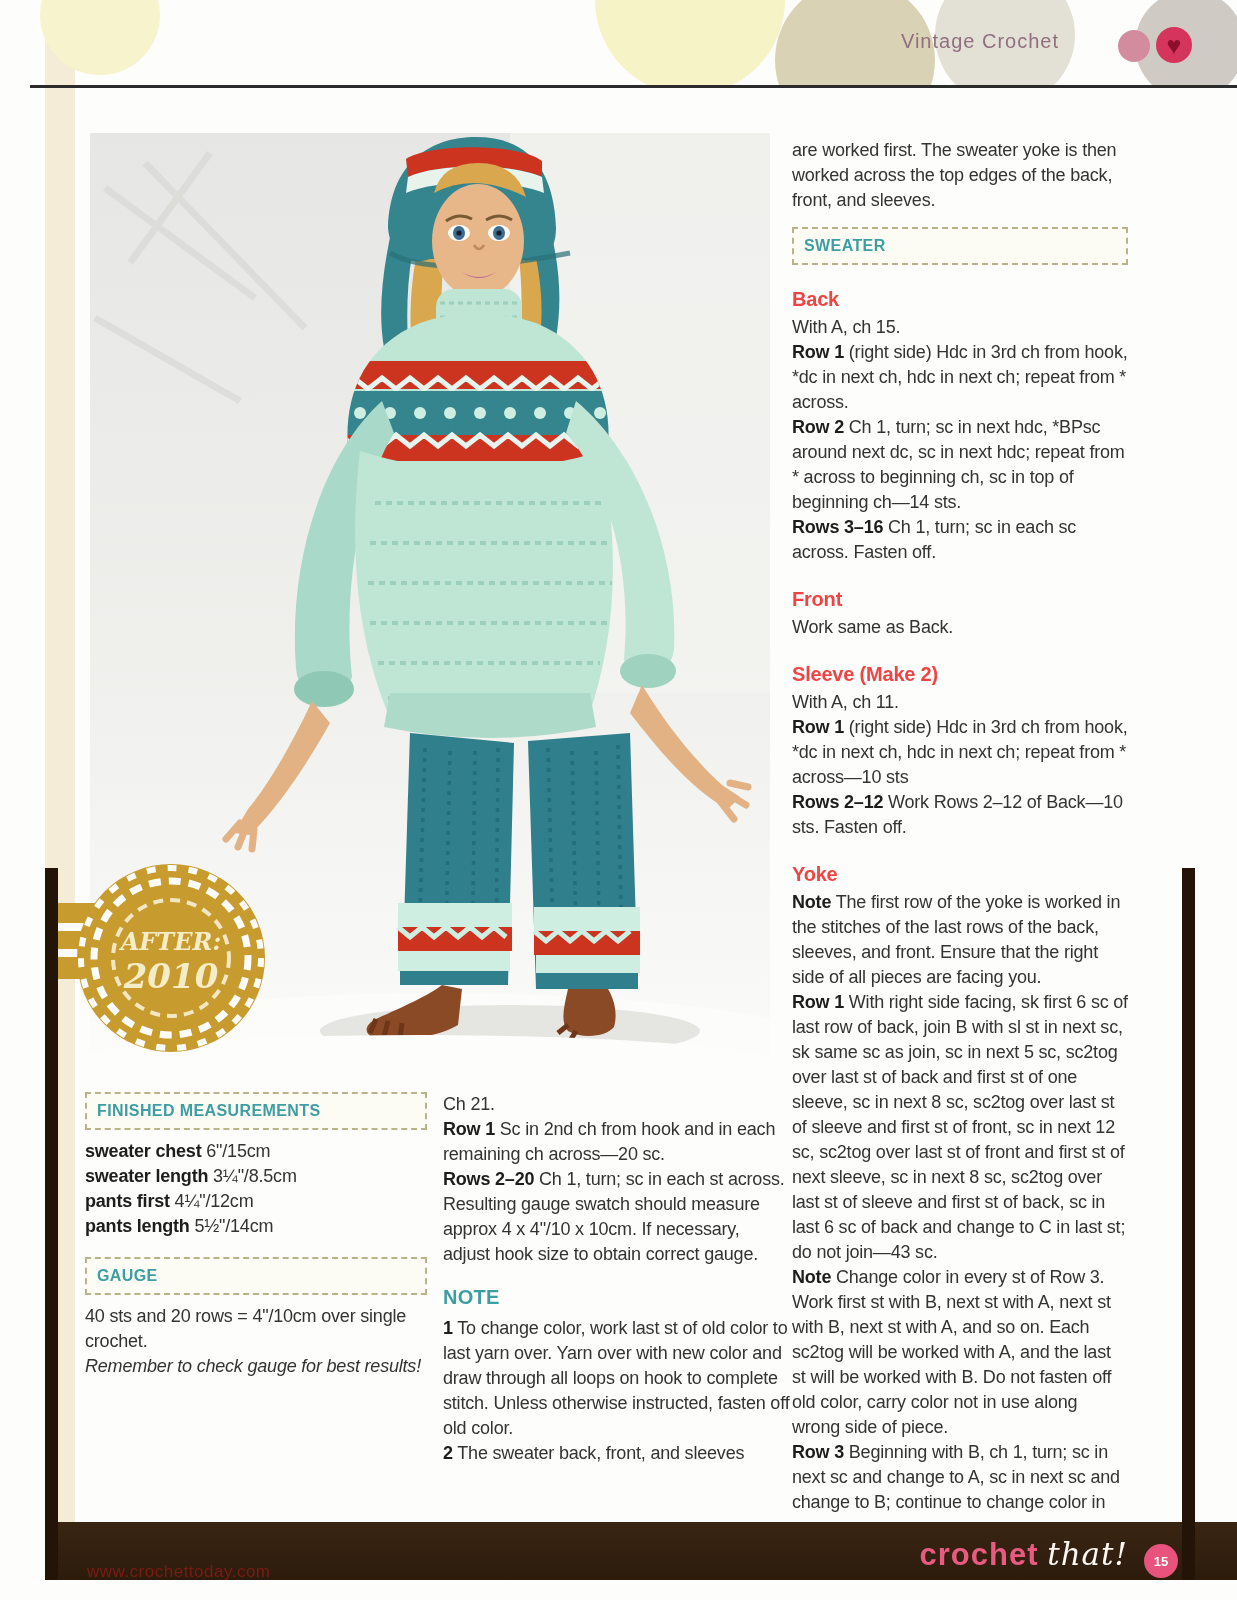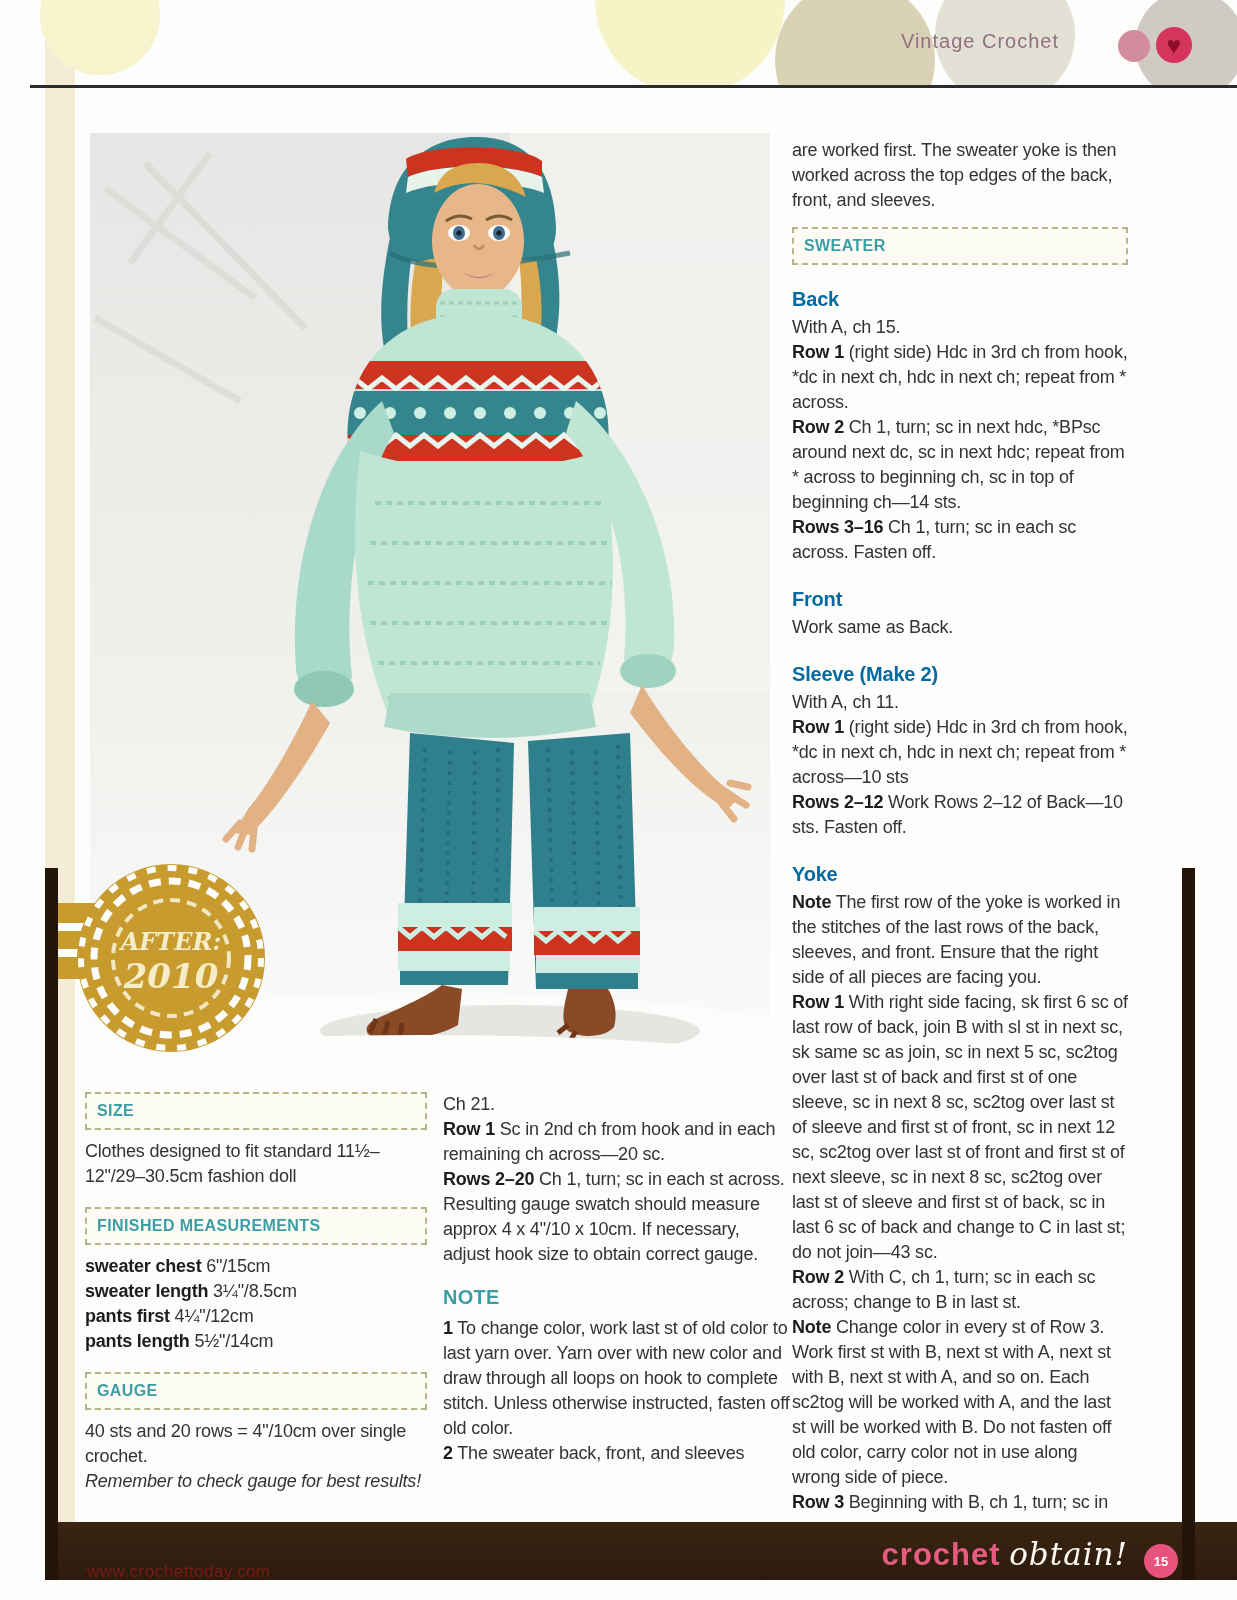--- a/index.html
+++ b/index.html
@@ -41,21 +41,21 @@
   .col.mid{left:443px;top:1092px;width:347px;}
   .col.right{left:792px;top:138px;width:336px;height:1380px;overflow:hidden;}
   .secbox{
     border:2px dashed #b9b38a;background:rgba(252,252,240,.65);
     padding:4px 10px 5px 10px;margin:0 0 9px 0;
   }
   .secbox span{color:#3d9da4;font-weight:bold;font-size:16px;letter-spacing:.4px;}
   .plainhead{color:#3d9da4;font-weight:bold;font-size:20px;margin:4px 0 6px 0;letter-spacing:.3px;}
   .subsec{margin-top:22px;}
   .subsec:first-of-type{margin-top:2px;}
-  .subsec h4{color:#0369a1;font-weight:bold;font-size:20px;margin:0 0 3px 0;}
+  .subsec h4{color:#ef4444;font-weight:bold;font-size:20px;margin:0 0 3px 0;}
   .para{margin:0;}
   .para b{color:#1d1d1d;}
   .para.italic{font-style:italic;}
   .content-block{margin-bottom:18px;}
   .col.right .content-block{margin-bottom:14px;}
 
   
   .footer{position:absolute;left:54px;top:1522px;width:1184px;height:58px;z-index:5;
     background:linear-gradient(#3a2513,#2c1b0c);}
   .footer-url{position:absolute;left:33px;top:40px;font-size:17px;color:#7b1b15;letter-spacing:.5px;}
@@ -218,24 +218,20 @@
     <circle cx="96" cy="96" r="77" fill="none" stroke="#fdfdfb" stroke-width="7" stroke-dasharray="12 8"></circle>
     <circle cx="96" cy="96" r="66" fill="#c79b2d"></circle>
     <circle cx="96" cy="96" r="58" fill="none" stroke="#f1e7c2" stroke-width="4" stroke-dasharray="10 7"></circle>
     <text x="96" y="88" text-anchor="middle" font-family="DejaVu Serif, serif" font-style="italic" font-weight="bold" font-size="24" fill="#f5ecc8">AFTER:</text>
     <text x="96" y="126" text-anchor="middle" font-family="DejaVu Serif, serif" font-style="italic" font-weight="bold" font-size="34" fill="#f5ecc8">2010</text>
   </svg>
 </div>
 
 <div class="col left">
     <div class="content-block">
-      <div class="secbox"><span>SIZE</span></div>
-      <p class="para">Clothes designed to fit standard 11½–12"/29–30.5cm fashion doll</p>
-    </div>
-    <div class="content-block">
       <div class="secbox"><span>FINISHED MEASUREMENTS</span></div>
       <p class="para"><b>sweater chest</b> 6"/15cm</p>
       <p class="para"><b>sweater length</b> 3¼"/8.5cm</p>
       <p class="para"><b>pants first</b> 4¼"/12cm</p>
       <p class="para"><b>pants length</b> 5½"/14cm</p>
     </div>
     <div class="content-block">
       <div class="secbox"><span>GAUGE</span></div>
       <p class="para">40 sts and 20 rows = 4"/10cm over single crochet.</p>
       <p class="para italic">Remember to check gauge for best results!</p>
@@ -273,30 +269,29 @@
       <div class="subsec">
         <h4>Sleeve (Make 2)</h4>
         <p class="para">With A, ch 11.</p>
         <p class="para"><b>Row 1</b> (right side) Hdc in 3rd ch from hook, *dc in next ch, hdc in next ch; repeat from * across—10 sts</p>
         <p class="para"><b>Rows 2–12</b> Work Rows 2–12 of Back—10 sts. Fasten off.</p>
       </div>
       <div class="subsec">
         <h4>Yoke</h4>
         <p class="para"><b>Note</b> The first row of the yoke is worked in the stitches of the last rows of the back, sleeves, and front. Ensure that the right side of all pieces are facing you.</p>
         <p class="para"><b>Row 1</b> With right side facing, sk first 6 sc of last row of back, join B with sl st in next sc, sk same sc as join, sc in next 5 sc, sc2tog over last st of back and first st of one sleeve, sc in next 8 sc, sc2tog over last st of sleeve and first st of front, sc in next 12 sc, sc2tog over last st of front and first st of next sleeve, sc in next 8 sc, sc2tog over last st of sleeve and first st of back, sc in last 6 sc of back and change to C in last st; do not join—43 sc.</p>
-        <p class="para"><b>Row 2</b> With C, ch 1, turn; sc in each sc across; change to B in last st.</p>
         <p class="para"><b>Note</b> Change color in every st of Row 3. Work first st with B, next st with A, next st with B, next st with A, and so on. Each sc2tog will be worked with A, and the last st will be worked with B. Do not fasten off old color, carry color not in use along wrong side of piece.</p>
         <p class="para"><b>Row 3</b> Beginning with B, ch 1, turn; sc in next sc and change to A, sc in next sc and change to B; continue to change color in every st,</p>
       </div>
     </div>
   </div>
 
 <div class="edge-dark left"></div>
 <div class="edge-dark right"></div>
 
 <div class="footer">
   <span class="footer-url">www.crochettoday.com</span>
   <span class="logo">
     <span class="w1">crochet</span>
-    <span class="w2">obtain!</span>
+    <span class="w2">that!</span>
   </span>
   <span class="page-circle">15</span>
 </div>
 
 </body></html>

